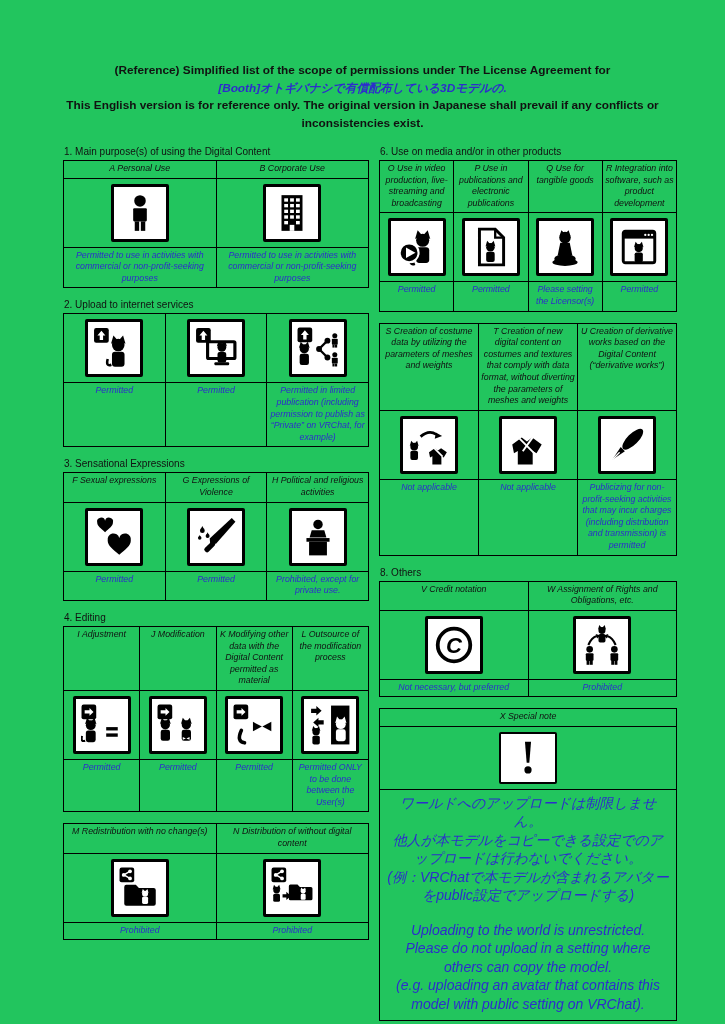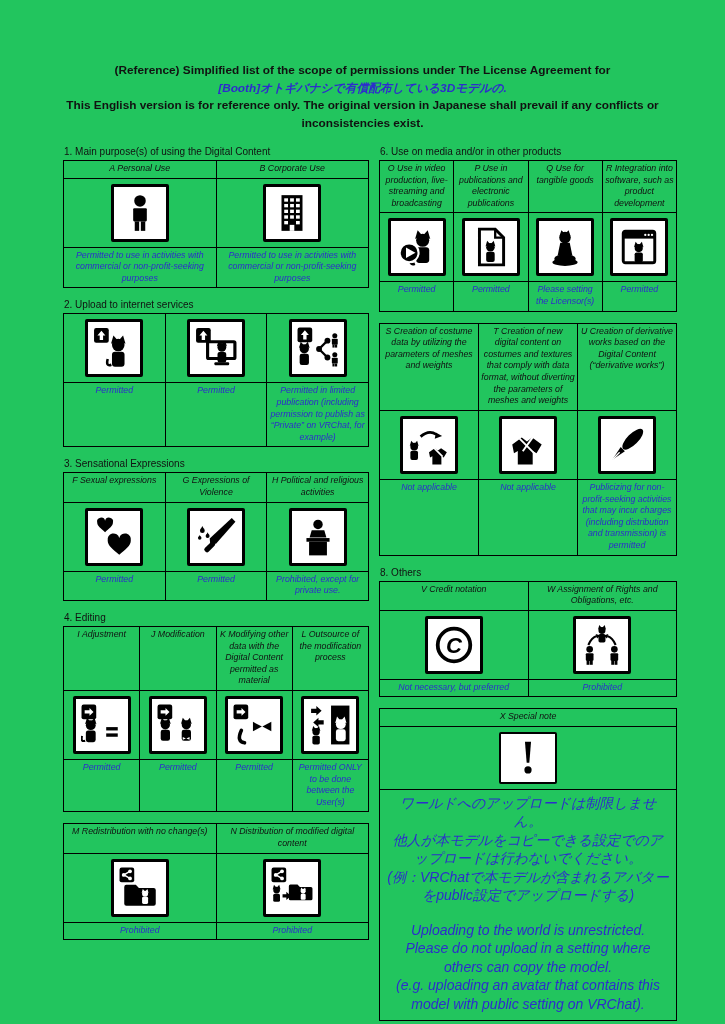--- a/index.html
+++ b/index.html
@@ -342,21 +342,21 @@
     </div>
 
     <div class="sec">
       <table class="grid">
         <tbody>
             <tr class="hrow">
           <td>
                 <div>M Redistribution with no change(s)</div>
               </td>
           <td>
-                <div>N Distribution of modified digital content</div>
+                <div>N Distribution of without digital content</div>
               </td>
         </tr>
         <tr class="irow">
           <td>
                 <div class="ibox">
             <svg viewBox="0 0 40 40">
               <use href="#g-badge-share" transform="translate(0.5,0.5)"></use>
               <use href="#g-folder" transform="translate(5,16)"></use>
               <use href="#g-cat" fill="#fff" transform="translate(21,21) scale(0.55)"></use>
             </svg>

